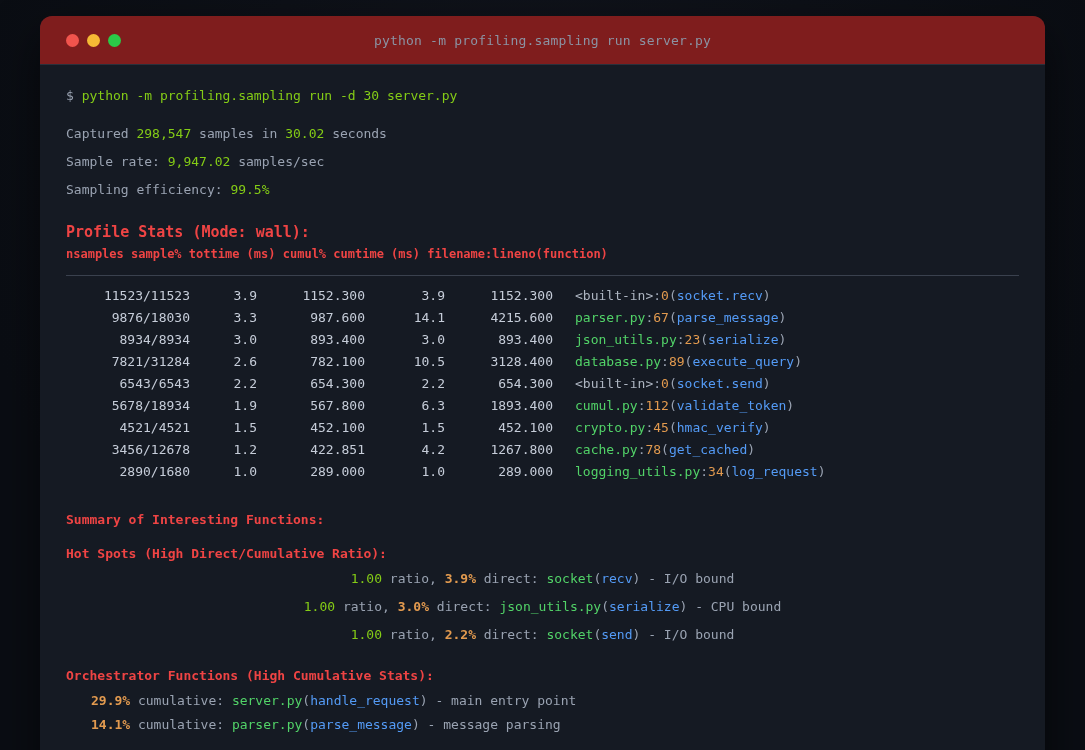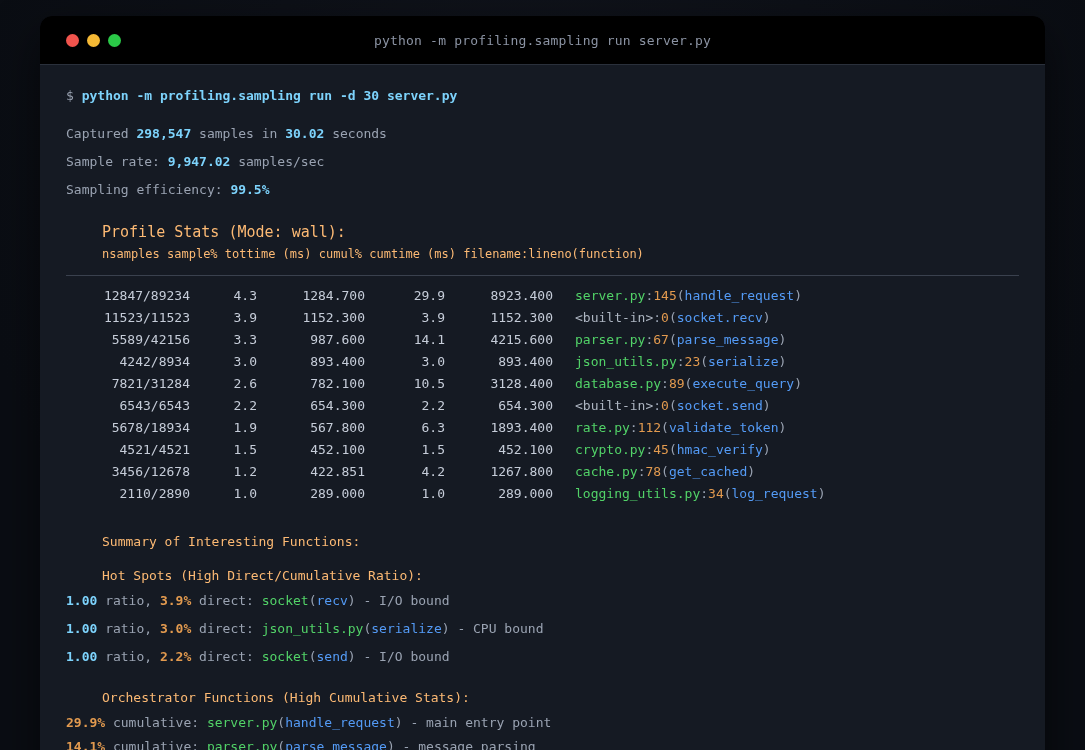--- a/index.html
+++ b/index.html
@@ -7,43 +7,43 @@
   body {
     background: radial-gradient(ellipse at 50% 20%, #10131b 0%, #0a0d13 75%);
     font-family: "DejaVu Sans Mono", monospace;
   }
   .window {
     position:absolute; left:40px; top:16px; width:1005px; height:790px;
     background:#151a23; border-radius:12px;
     box-shadow: 0 18px 45px rgba(0,0,0,0.55);
   }
   .titlebar {
-    position:relative; height:49px; background:#000000;
+    position:relative; height:49px; background:#7f1d1d;
     border-bottom:1px solid #2a303b; border-radius:12px 12px 0 0;
     display:flex; align-items:center; justify-content:center;
   }
   .lights { position:absolute; left:26px; top:0; height:100%; display:flex; align-items:center; gap:8px; }
   .light { width:13px; height:13px; border-radius:50%; display:inline-block; cursor:default; }
   .light.red    { background:#f1544d; }
   .light.yellow { background:#f5b935; }
   .light.green  { background:#2bc948; }
   .title { font-size:13px; color:#8b93a3; letter-spacing:0.2px; }
 
   .content { padding:20px 26px 0 26px; font-size:13px; line-height:22px; color:#9aa3b2; }
   .line { white-space:pre-wrap; }
   .gray   { color:#9aa3b2; }
   .green  { color:#52d368; }
-  .greenb { color:#7dd3fc; font-weight:bold; }
+  .greenb { color:#84cc16; font-weight:normal; }
   .orangeb{ color:#e29a4f; font-weight:bold; }
 
   .cmd { margin-bottom:16px; }
   .stat { margin-bottom:6px; }
   .stat:last-of-type { margin-bottom:0; }
 
-  .heading { color:#fdba74; font-weight:normal;margin-left:36px; }
+  .heading { color:#ef4444; font-weight:bold; }
   .profile-title  { font-size:15px; margin-top:20px; }
   .profile-header { font-size:12px; }
   .divider { height:1px; background:#3a414e; margin:10px 0 9px 0; }
 
   .trow { display:flex; line-height:22px; color:#c6cdd9; }
   .c { display:inline-block; text-align:right; white-space:pre; }
   .c1 { width:124px; }
   .c2 { width:67px; }
   .c3 { width:108px; }
   .c4 { width:80px; }
@@ -51,24 +51,24 @@
   .fn { margin-left:22px; white-space:pre; }
   .file { color:#52d368; }
   .file[data-kind="builtin"] { color:#aeb6c2; }
   .pn { color:#9aa3b2; }
   .lineno { color:#e29a4f; }
   .func { color:#549bf6; }
 
   .summary-title { margin-top:26px; }
   .hotspots-title { margin-top:12px; }
   .hs-first { margin-top:3px; }
-  .hs { margin-bottom:6px; }
+  .hs { margin-bottom:6px;text-align:center; }
   .orch-title { margin-top:19px; }
   .orch-first { margin-top:3px; }
-  .orch { margin-bottom:2px; }
+  .orch { margin-bottom:2px;margin-left:25px; }
 </style>
 </head>
 <body>
 
 <div class="window">
   <div class="titlebar">
     <div class="lights">
       <span class="light red"></span>
       <span class="light yellow"></span>
       <span class="light green"></span>
@@ -85,45 +85,37 @@
     <div class="line stat"><span class="gray">Sample rate:</span> <span class="greenb">9,947.02</span> <span class="gray">samples/sec</span></div>
 
     <div class="line stat"><span class="gray">Sampling efficiency:</span> <span class="greenb">99.5%</span></div>
 
     <div class="line heading profile-title">Profile Stats (Mode: wall):</div>
     <div class="line heading profile-header">nsamples sample% tottime (ms) cumul% cumtime (ms) filename:lineno(function)</div>
     <div class="divider"></div>
 
     <div>
       <div class="trow">
-          <span class="c c1">12847/89234</span>
-          <span class="c c2">4.3</span>
-          <span class="c c3">1284.700</span>
-          <span class="c c4">29.9</span>
-          <span class="c c5">8923.400</span>
-          <span class="fn"><span class="file" data-kind="module">server.py</span><span class="pn">:</span><span class="lineno">145</span><span class="pn">(</span><span class="func">handle_request</span><span class="pn">)</span></span>
-        </div>
-      <div class="trow">
           <span class="c c1">11523/11523</span>
           <span class="c c2">3.9</span>
           <span class="c c3">1152.300</span>
           <span class="c c4">3.9</span>
           <span class="c c5">1152.300</span>
           <span class="fn"><span class="file" data-kind="builtin">&lt;built-in&gt;</span><span class="pn">:</span><span class="lineno">0</span><span class="pn">(</span><span class="func">socket.recv</span><span class="pn">)</span></span>
         </div>
       <div class="trow">
-          <span class="c c1">5589/42156</span>
+          <span class="c c1">9876/18030</span>
           <span class="c c2">3.3</span>
           <span class="c c3">987.600</span>
           <span class="c c4">14.1</span>
           <span class="c c5">4215.600</span>
           <span class="fn"><span class="file" data-kind="module">parser.py</span><span class="pn">:</span><span class="lineno">67</span><span class="pn">(</span><span class="func">parse_message</span><span class="pn">)</span></span>
         </div>
       <div class="trow">
-          <span class="c c1">4242/8934</span>
+          <span class="c c1">8934/8934</span>
           <span class="c c2">3.0</span>
           <span class="c c3">893.400</span>
           <span class="c c4">3.0</span>
           <span class="c c5">893.400</span>
           <span class="fn"><span class="file" data-kind="module">json_utils.py</span><span class="pn">:</span><span class="lineno">23</span><span class="pn">(</span><span class="func">serialize</span><span class="pn">)</span></span>
         </div>
       <div class="trow">
           <span class="c c1">7821/31284</span>
           <span class="c c2">2.6</span>
           <span class="c c3">782.100</span>
@@ -138,40 +130,40 @@
           <span class="c c4">2.2</span>
           <span class="c c5">654.300</span>
           <span class="fn"><span class="file" data-kind="builtin">&lt;built-in&gt;</span><span class="pn">:</span><span class="lineno">0</span><span class="pn">(</span><span class="func">socket.send</span><span class="pn">)</span></span>
         </div>
       <div class="trow">
           <span class="c c1">5678/18934</span>
           <span class="c c2">1.9</span>
           <span class="c c3">567.800</span>
           <span class="c c4">6.3</span>
           <span class="c c5">1893.400</span>
-          <span class="fn"><span class="file" data-kind="module">rate.py</span><span class="pn">:</span><span class="lineno">112</span><span class="pn">(</span><span class="func">validate_token</span><span class="pn">)</span></span>
+          <span class="fn"><span class="file" data-kind="module">cumul.py</span><span class="pn">:</span><span class="lineno">112</span><span class="pn">(</span><span class="func">validate_token</span><span class="pn">)</span></span>
         </div>
       <div class="trow">
           <span class="c c1">4521/4521</span>
           <span class="c c2">1.5</span>
           <span class="c c3">452.100</span>
           <span class="c c4">1.5</span>
           <span class="c c5">452.100</span>
           <span class="fn"><span class="file" data-kind="module">crypto.py</span><span class="pn">:</span><span class="lineno">45</span><span class="pn">(</span><span class="func">hmac_verify</span><span class="pn">)</span></span>
         </div>
       <div class="trow">
           <span class="c c1">3456/12678</span>
           <span class="c c2">1.2</span>
           <span class="c c3">422.851</span>
           <span class="c c4">4.2</span>
           <span class="c c5">1267.800</span>
           <span class="fn"><span class="file" data-kind="module">cache.py</span><span class="pn">:</span><span class="lineno">78</span><span class="pn">(</span><span class="func">get_cached</span><span class="pn">)</span></span>
         </div>
       <div class="trow">
-          <span class="c c1">2110/2890</span>
+          <span class="c c1">2890/1680</span>
           <span class="c c2">1.0</span>
           <span class="c c3">289.000</span>
           <span class="c c4">1.0</span>
           <span class="c c5">289.000</span>
           <span class="fn"><span class="file" data-kind="module">logging_utils.py</span><span class="pn">:</span><span class="lineno">34</span><span class="pn">(</span><span class="func">log_request</span><span class="pn">)</span></span>
         </div>
     </div>
 
     <div class="line heading summary-title">Summary of Interesting Functions:</div>
 

